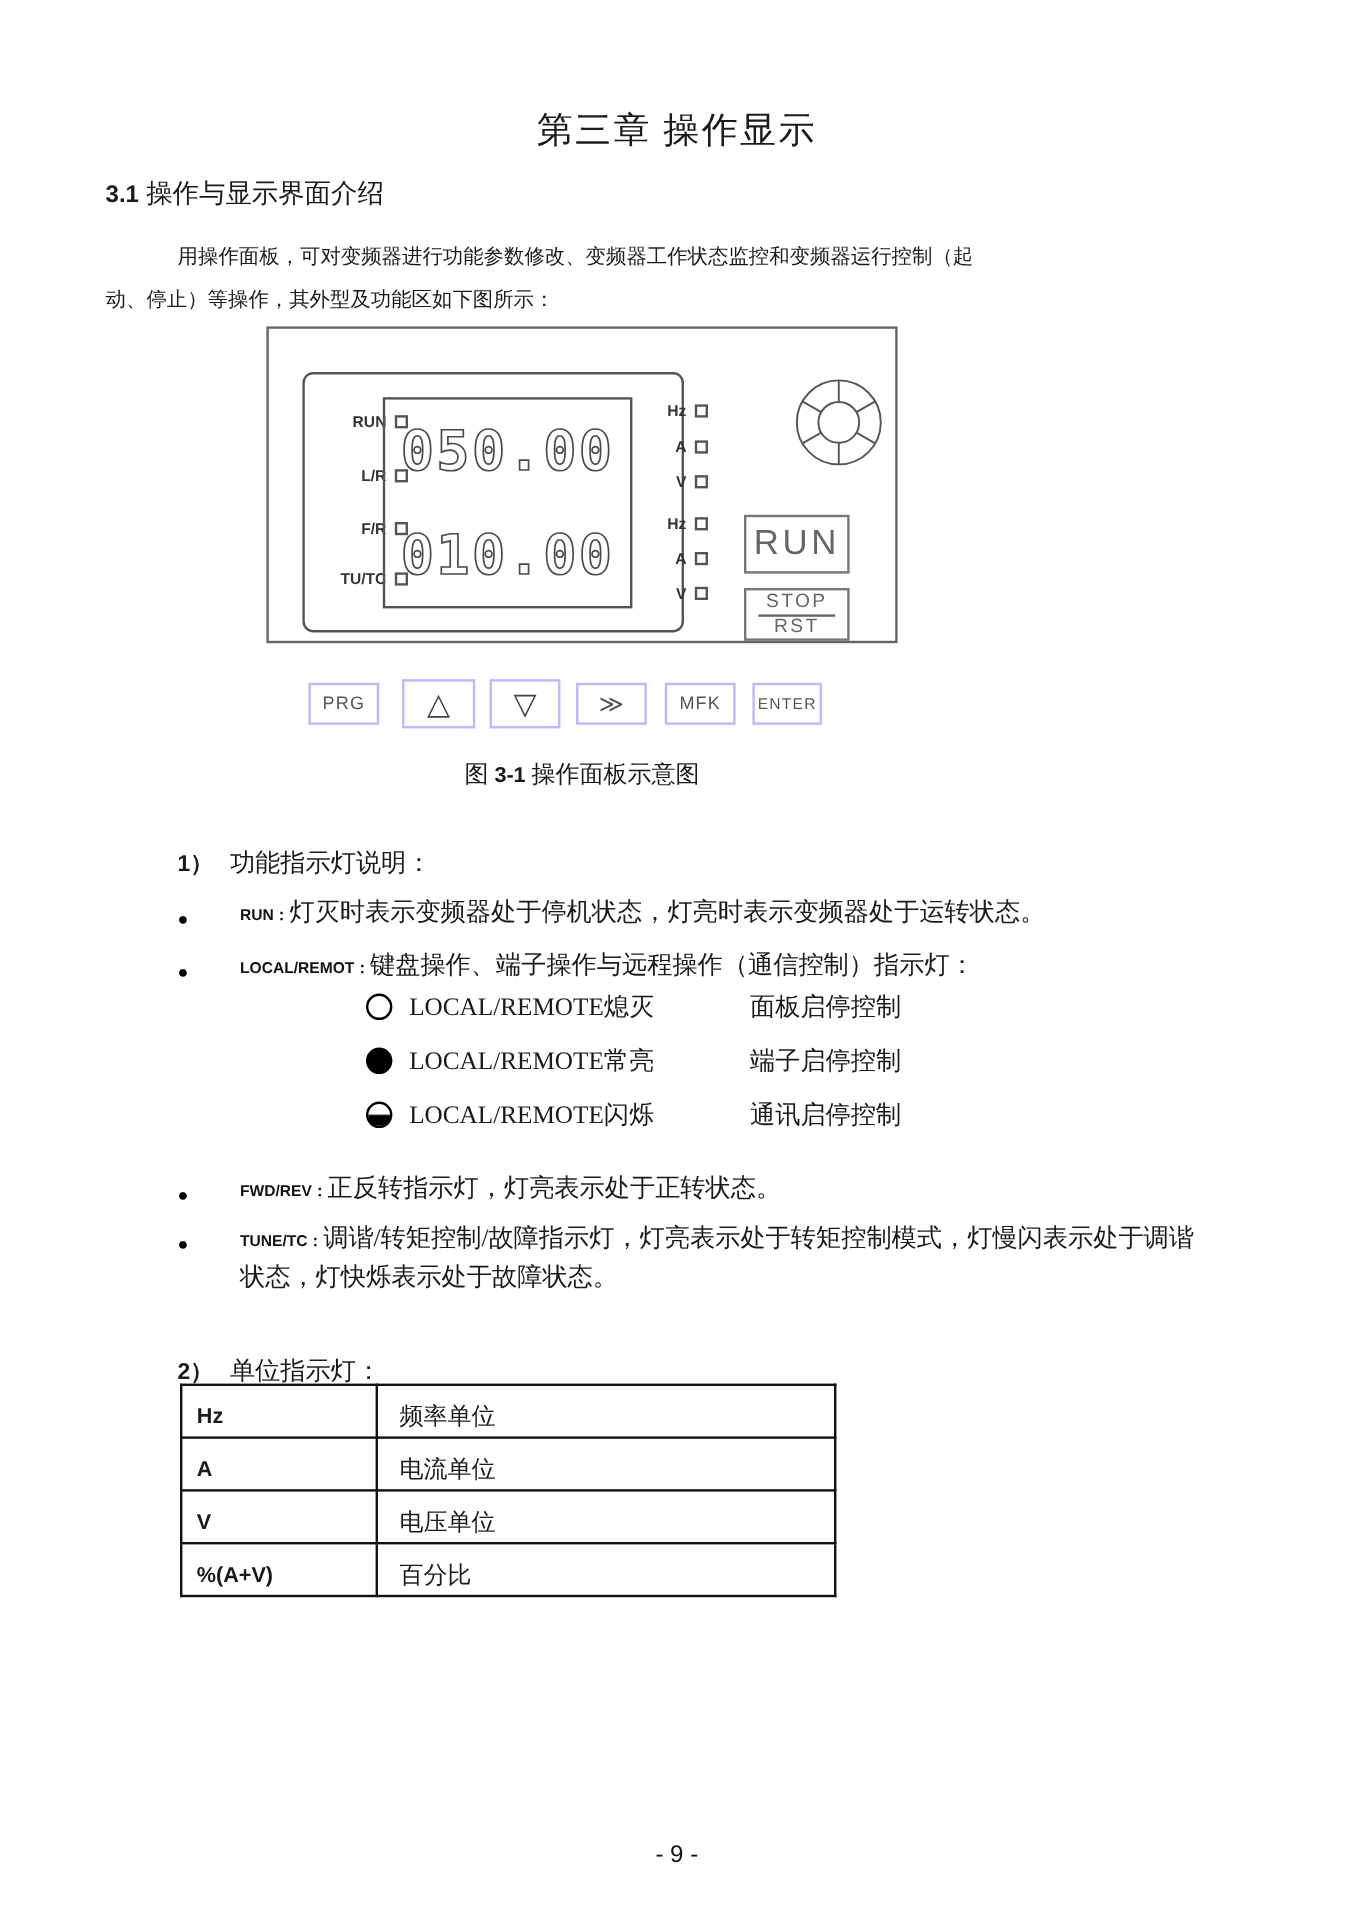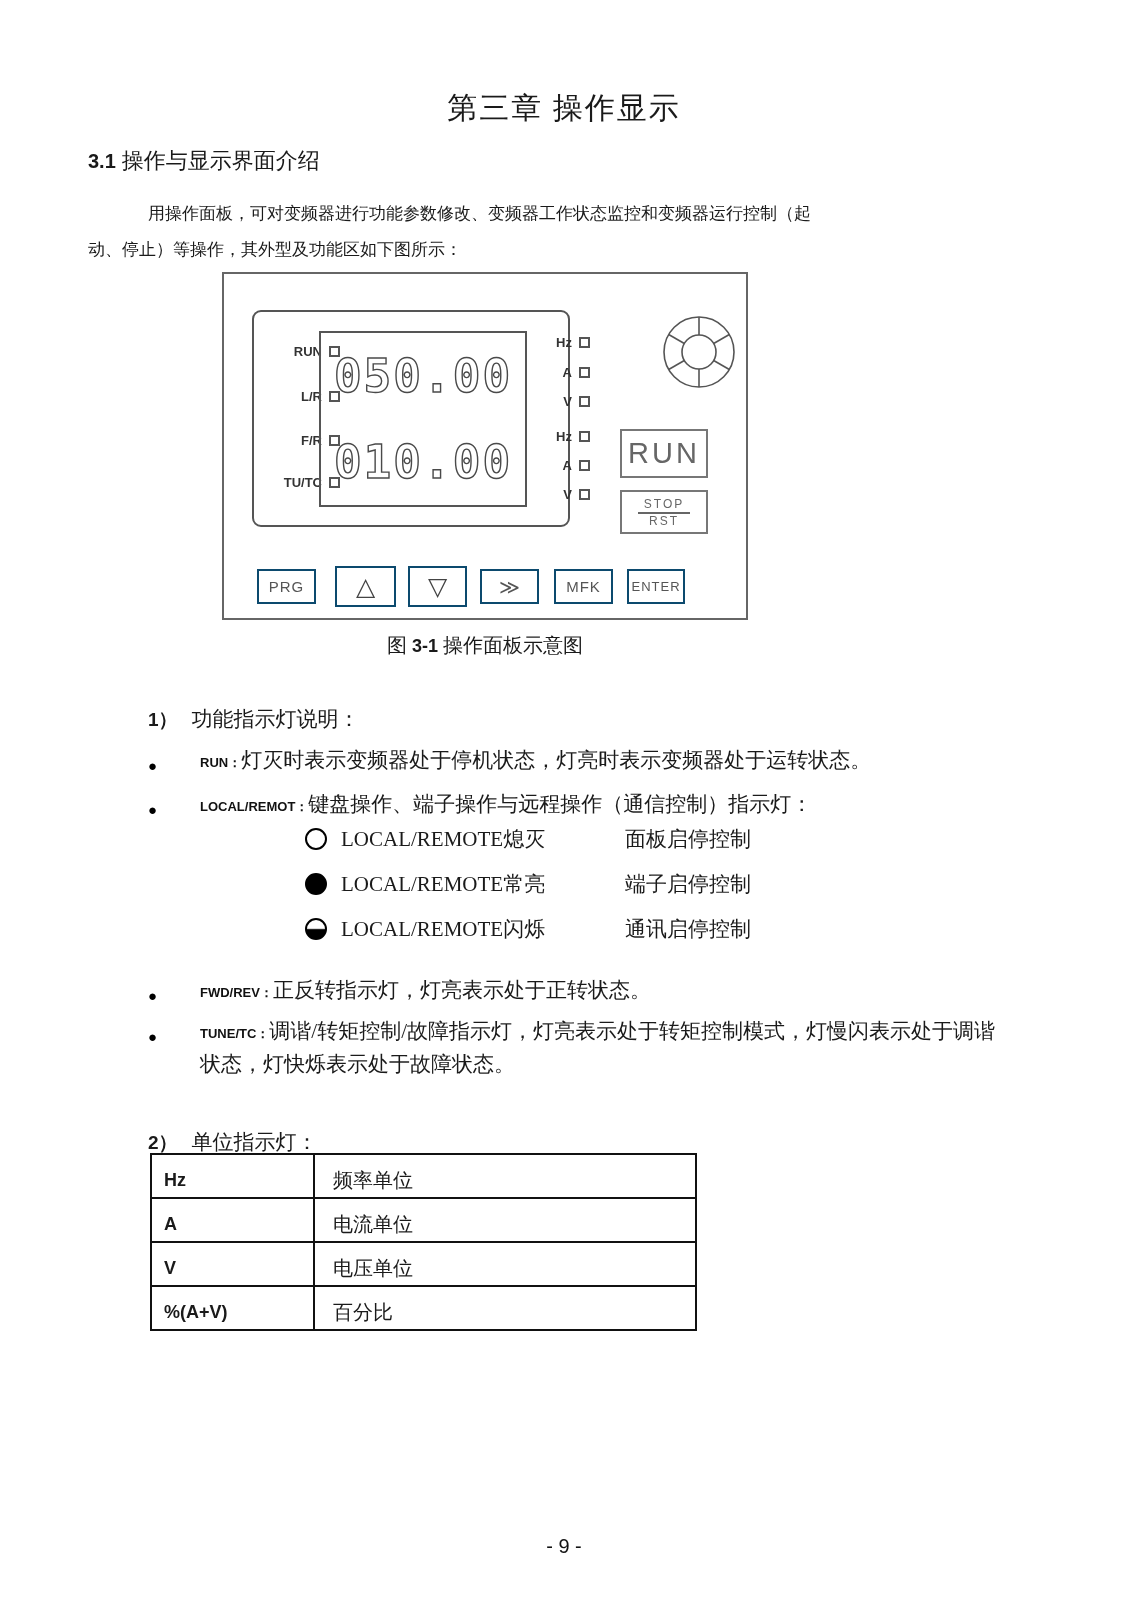--- a/index.html
+++ b/index.html
@@ -12,45 +12,45 @@
   .abs { position:absolute; }
 
   
   .doc-title { top:88px; left:0; width:100%; text-align:center; font-size:30px; letter-spacing:2px; }
   .sec-head { top:146px; left:88px; font-size:22px; }
   .sec-head .num { font-family:"Liberation Sans",sans-serif; font-weight:bold; font-size:20px; margin-right:6px; }
   .intro { top:196px; left:88px; width:936px; font-size:17px; line-height:36px; }
   .intro .l1 { padding-left:60px; }
 
   
-  .figure { top:272px; left:222px; width:526px; height:348px; border:2px solid #666; background:#fff; }
+  .figure { top:272px; left:222px; width:526px; height:264px; border:2px solid #666; background:#fff; }
   .display-panel { position:absolute; left:28px; top:36px; width:318px; height:217px;
                    border:2px solid #555; border-radius:9px; }
   .led-row { position:absolute; display:flex; align-items:center; height:16px; }
   .led-label { font-family:"Liberation Sans",sans-serif; font-weight:bold; font-size:13px; color:#333; letter-spacing:0px; }
   .sq { width:11px; height:11px; border:2px solid #555; margin-left:7px; flex:none; }
   .status-led { left:8px; width:78px; justify-content:flex-end; }
   .unit-led { left:276px; width:60px; justify-content:flex-end; }
 
   .seg-box { position:absolute; left:65px; top:19px; width:208px; height:176px; border:2px solid #555;
              display:flex; flex-direction:column; justify-content:space-around; align-items:center;text-align:right; }
   .seg-num { font-family:"DejaVu Sans Mono",monospace; font-weight:bold; font-size:46px; color:#555; letter-spacing:2px; }
   @supports (-webkit-text-stroke: 1px #000) {
     .seg-num { color:transparent; -webkit-text-stroke:1.4px #4a4a4a; }
   }
 
   .wheel { position:absolute; left:437px; top:40px; }
   .panel-btn { position:absolute; border:2px solid #777; display:flex; flex-direction:column;
                justify-content:center; align-items:center; color:#666; }
   .btn-run { left:396px; top:155px; width:88px; height:49px; font-size:29px; letter-spacing:3px;
              font-family:"Liberation Sans",sans-serif; font-weight:300; }
-  .btn-stop { left:396px; top:216px; width:88px; height:44px; font-size:12px; letter-spacing:2px;
+  .btn-stop { left:396px; top:216px; width:88px; height:44px; font-size:16px; letter-spacing:2px;
               font-family:"Liberation Sans",sans-serif; }
   .btn-stop .top { border-bottom:2px solid #666; padding:0 6px 1px; }
-  .key { position:absolute; border:2px solid #0c4a6e; display:flex; justify-content:center; align-items:center;
+  .key { position:absolute; border:2px solid #c4b5fd; display:flex; justify-content:center; align-items:center;
          font-family:"Liberation Sans",sans-serif; color:#555; background:#fff; }
   .caption { top:632px; left:222px; width:526px; text-align:center; font-size:20px; }
   .caption .num { font-family:"Liberation Sans",sans-serif; font-weight:bold; font-size:18px; }
 
   
   .list-head { left:148px; font-size:21px; }
   .list-head .num { font-family:"Liberation Sans",sans-serif; font-weight:bold; font-size:19px; margin-right:14px; }
   .bullet-row { left:148px; width:886px; font-size:21px; line-height:30px; }
   .bullet-row .marker { position:absolute; left:0; top:4px; width:14px; height:18px; }
   .bullet-row .marker::before { content:"●"; font-size:15px; color:#000; }

